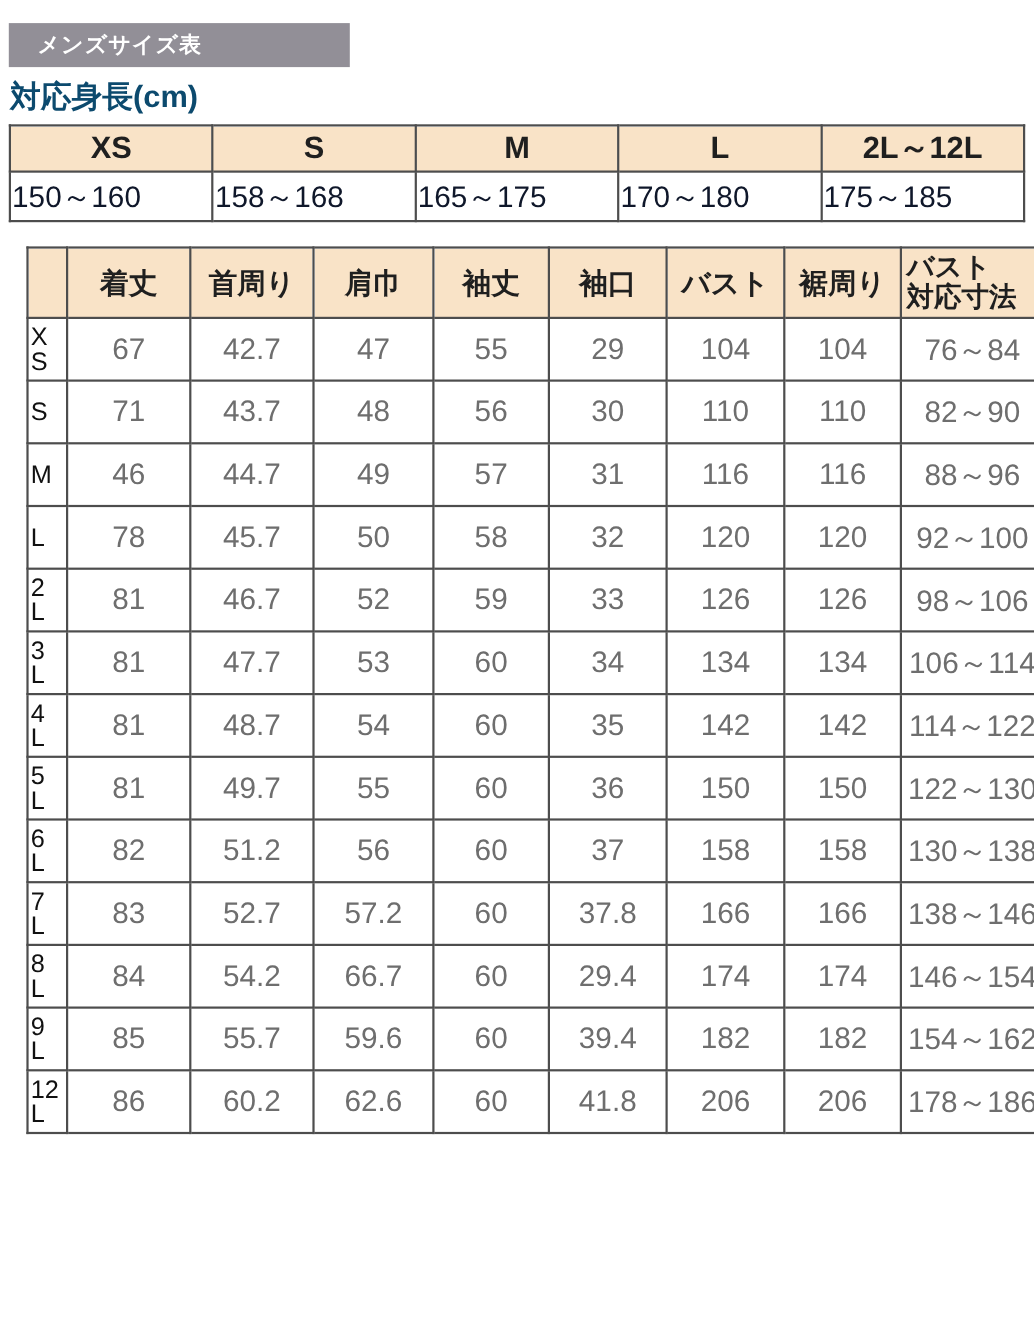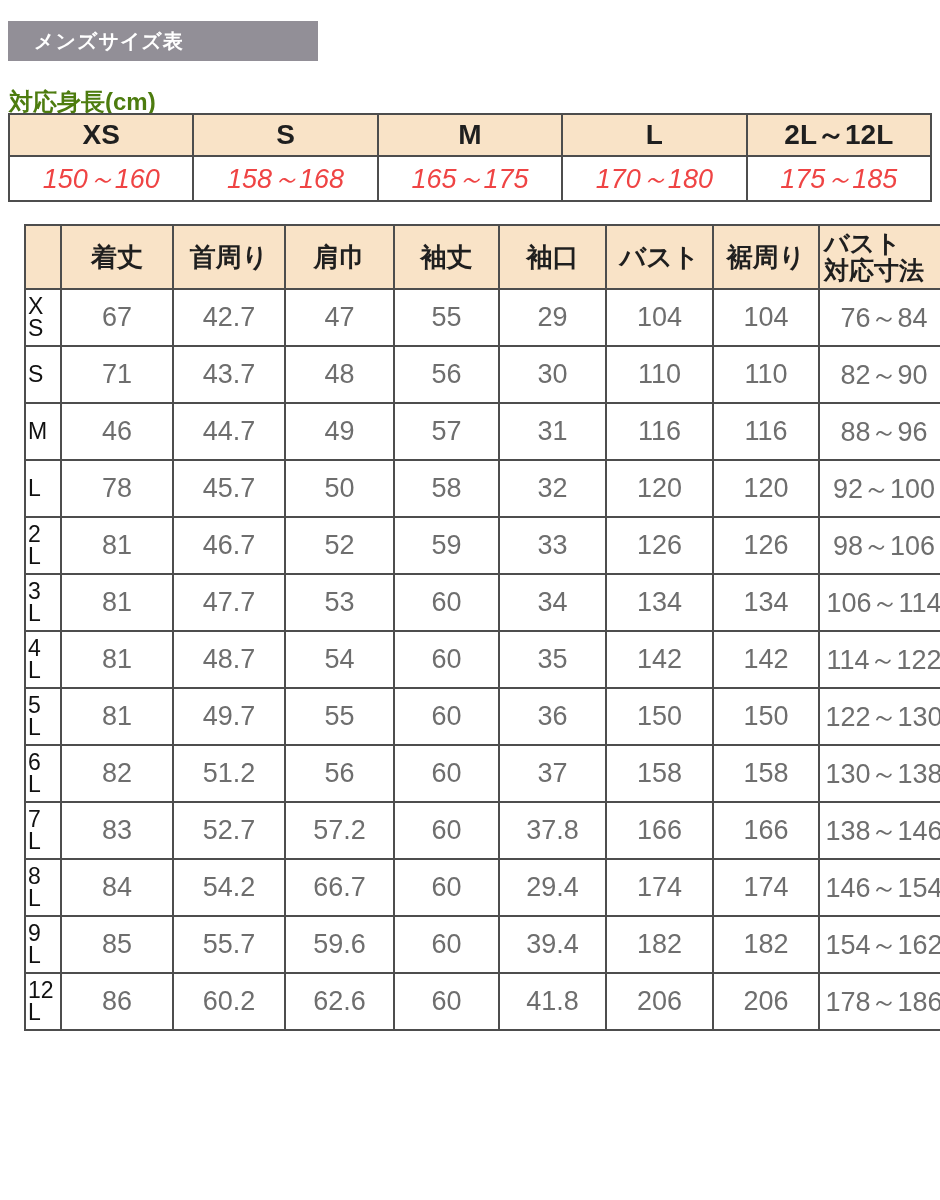--- a/index.html
+++ b/index.html
@@ -29,23 +29,23 @@
     font-weight: bold;
     line-height: 40px;
     padding-left: 26px;
     letter-spacing: 1px;
   }
 
   
   .subtitle {
     position: absolute;
     left: 9px;
-    top: 86px;
-    color: #4d7c0f;
-    font-size: 24px;
+    top: 69px;
+    color: #0c4a6e;
+    font-size: 28px;
     font-weight: bold;
   }
 
   table {
     border-collapse: collapse;
     table-layout: fixed;
   }
   th, td {
     border: 2px solid #4d4d4d;
     overflow: hidden;
@@ -63,25 +63,24 @@
     background: #f9e3c7;
     color: #1f1f1f;
     font-size: 28px;
     font-weight: bold;
     text-align: center;
     vertical-align: middle;
   }
   .height-table td {
     height: 41px;
     background: #ffffff;
-    color: #ef4444;
+    color: #0f172a;
     font-size: 27px;
-    text-align: center;
-    vertical-align: middle;
-    font-style: italic;
+    text-align: left;
+    vertical-align: middle;
   }
 
   
   .size-table {
     position: absolute;
     left: 24px;
     top: 224px;
     width: 924px;
   }
   .size-table thead th {

